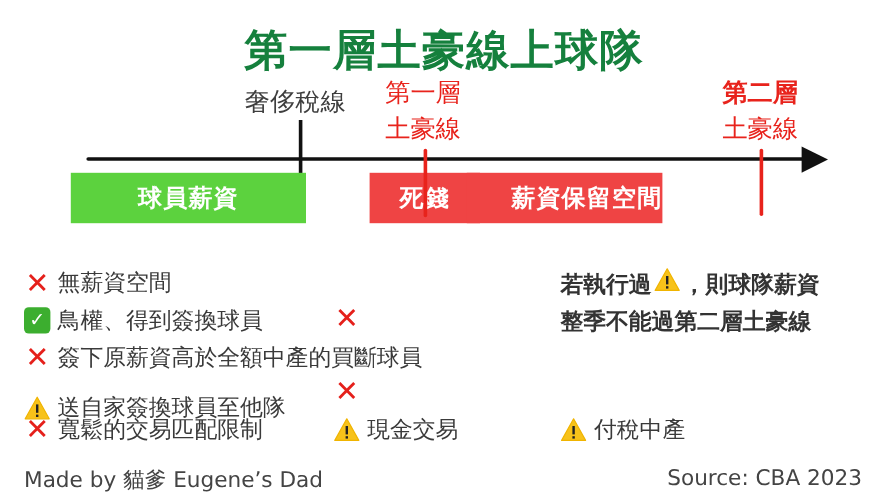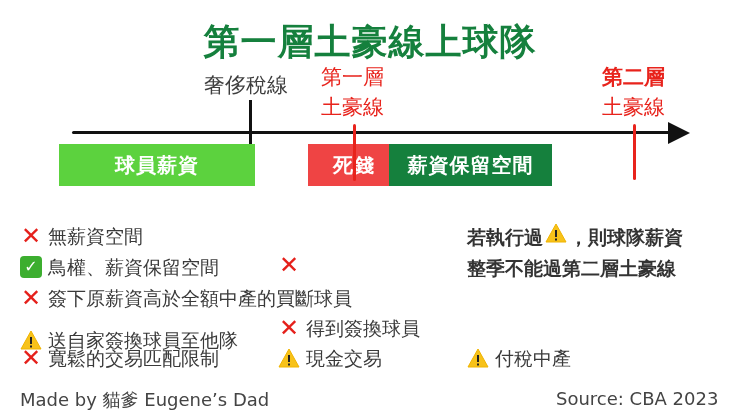--- a/index.html
+++ b/index.html
@@ -42,55 +42,54 @@
 <div class="abs axis"></div>
 <div class="abs arrow"></div>
 <div class="abs tick" style="left:249px; top:100px; height:45px;"></div>
 
 <div class="abs bar" style="left:59px; width:196px; background:#5cd23e;">
     <span>球員薪資</span>
   </div>
 <div class="abs bar" style="left:308px; width:92px; background:#ef4444;">
     <span>死錢</span>
   </div>
-<div class="abs bar" style="left:389px; width:163px; background:#15803d;">
+<div class="abs bar" style="left:389px; width:163px; background:#ef4444;justify-content:flex-end;">
     <span>薪資保留空間</span>
   </div>
 
 <div class="abs redline" style="left:353px; top:124px; height:57px;"></div>
 <div class="abs redline" style="left:633px; top:124px; height:56px;"></div>
 
 <div class="abs row" style="left:20px; top:223px;">
   <span class="ico x-ico">✕</span>
   <span>無薪資空間</span>
 </div>
 <div class="abs row" style="left:20px; top:254px;">
   <span class="ico check-ico">✓</span>
-  <span>鳥權、薪資保留空間</span>
+  <span>鳥權、得到簽換球員</span>
 </div>
 <div class="abs row" style="left:278px; top:254px;">
   <span class="ico x-ico">✕</span>
 </div>
 <div class="abs row" style="left:20px; top:285px;">
   <span class="ico x-ico">✕</span>
   <span>簽下原薪資高於全額中產的買斷球員</span>
 </div>
 <div class="abs row" style="left:20px; top:327px;">
   <span class="ico warn-ico">
     <svg width="22" height="22" viewBox="0 0 22 22">
         <path d="M11 2 L21 20 L1 20 Z" fill="#f7c21a" stroke="#f0b400" stroke-width="1" stroke-linejoin="round"></path>
         <rect x="10" y="8" width="2" height="7" fill="#222"></rect>
         <rect x="10" y="16.5" width="2" height="2" fill="#222"></rect>
       </svg>
   </span>
   <span>送自家簽換球員至他隊</span>
 </div>
 <div class="abs row" style="left:278px; top:315px;">
   <span class="ico x-ico">✕</span>
-  <span>得到簽換球員</span>
 </div>
 <div class="abs row" style="left:20px; top:345px;">
   <span class="ico x-ico">✕</span>
   <span>寬鬆的交易匹配限制</span>
 </div>
 <div class="abs row" style="left:278px; top:345px;">
   <span class="ico warn-ico">
     <svg width="22" height="22" viewBox="0 0 22 22">
         <path d="M11 2 L21 20 L1 20 Z" fill="#f7c21a" stroke="#f0b400" stroke-width="1" stroke-linejoin="round"></path>
         <rect x="10" y="8" width="2" height="7" fill="#222"></rect>

